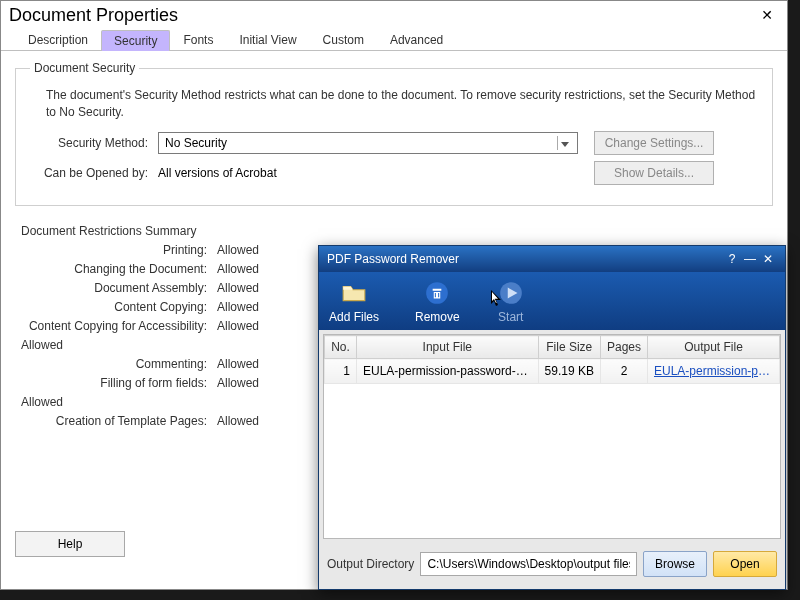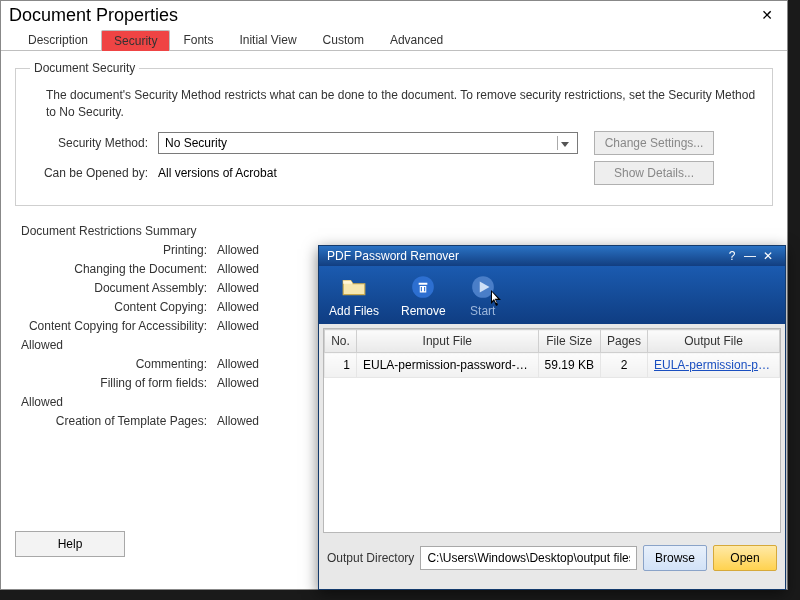--- a/index.html
+++ b/index.html
@@ -9,21 +9,21 @@
   .docprops {
     position: absolute; left: 0; top: 0; width: 788px; height: 590px;
     background: #fff; border: 1px solid #888;
   }
   .titlebar { height: 28px; display: flex; align-items: center; padding: 0 8px; }
   .titlebar .title { flex: 1; font-size: 18px; }
   .titlebar .close { width: 24px; text-align: center; cursor: default; font-size: 14px; }
 
   .tabs { display: flex; padding: 0 14px; border-bottom: 1px solid #bfbfbf; height: 22px; align-items: flex-end; }
   .tab { padding: 3px 12px 3px; border: 1px solid transparent; border-bottom: none; cursor: default; color: #333; position: relative; }
-  .tab.active { border-color: #bfbfbf; background: #ef4444; border-top-left-radius: 2px; border-top-right-radius: 2px; top: 1px; }
+  .tab.active { border-color: #bfbfbf; background: #c4b5fd; border-top-left-radius: 2px; border-top-right-radius: 2px; top: 1px; }
 
   .tabbody { padding: 10px 14px; }
 
   fieldset { border: 1px solid #cfcfcf; padding: 10px 14px 14px; }
   legend { padding: 0 4px; color: #333; }
 
   .sec-text { color: #333; margin: 2px 0 10px 16px; line-height: 1.4; }
   .row { display: flex; align-items: center; margin: 6px 0 6px 8px; }
   .row .lbl { width: 120px; text-align: right; padding-right: 10px; color: #333; }
   .select { flex: 0 0 420px; height: 22px; border: 1px solid #7a7a7a; background: #fff; display: flex; align-items: center; padding: 0 6px; justify-content: space-between; }
@@ -40,24 +40,24 @@
   .footer .fbtn { width: 110px; height: 26px; border: 1px solid #a8a8a8; background: #f3f3f3; text-align: center; line-height: 24px; }
 
   .chev-down { display:inline-block; width:0;height:0;border-left:4px solid transparent;border-right:4px solid transparent;border-top:5px solid #555; }
 
   
   .remover {
     position: absolute; left: 318px; top: 245px; width: 468px; height: 345px;
     background: #e8e8e8; border: 1px solid #143a6b;
     box-shadow: 0 4px 14px rgba(0,0,0,0.5);
   }
-  .rtitle { height: 20px; background: linear-gradient(#2a72c4, #123e80); color: #fff; display: flex; align-items: center; padding: 0 8px; }
+  .rtitle { height: 26px; background: linear-gradient(#2a72c4, #123e80); color: #fff; display: flex; align-items: center; padding: 0 8px; }
   .rtitle .title { flex: 1; font-size: 12px; }
   .rtitle .icn { width: 18px; text-align: center; cursor: default; }
-  .rtoolbar { height: 58px; background: linear-gradient(#1b5bb0, #0f3d82); display: flex; align-items: center; padding: 0 10px; gap: 22px; }
+  .rtoolbar { height: 58px; background: linear-gradient(#1b5bb0, #0f3d82); display: flex; align-items: center; padding: 0 10px; gap: 36px; }
   .tbtn { display: flex; flex-direction: column; align-items: center; gap: 3px; color: #fff; cursor: default; }
   .tbtn.dis { color: #9db7dc; }
   .tbtn .ic { width: 30px; height: 28px; display: flex; align-items: center; justify-content: center; }
   .tbtn .ic svg { width: 26px; height: 26px; }
 
   .filearea { background: #fff; margin: 4px 4px 0 4px; border: 1px solid #b8b8b8; height: 205px; overflow: hidden; }
   table { border-collapse: collapse; width: 100%; }
   th { background: linear-gradient(#fbfbfb,#e9e9e9); border: 1px solid #cfcfcf; font-weight: normal; color: #333; padding: 4px 6px; text-align: center; }
   td { border: 1px solid #e6e6e6; padding: 5px 6px; background: linear-gradient(#fcfcfc,#f1f1f1); white-space: nowrap; overflow: hidden; text-overflow: ellipsis; }
   td.num { text-align: right; width: 32px; }

